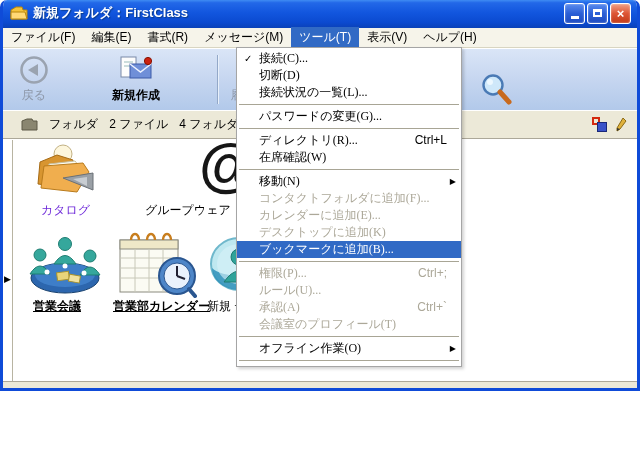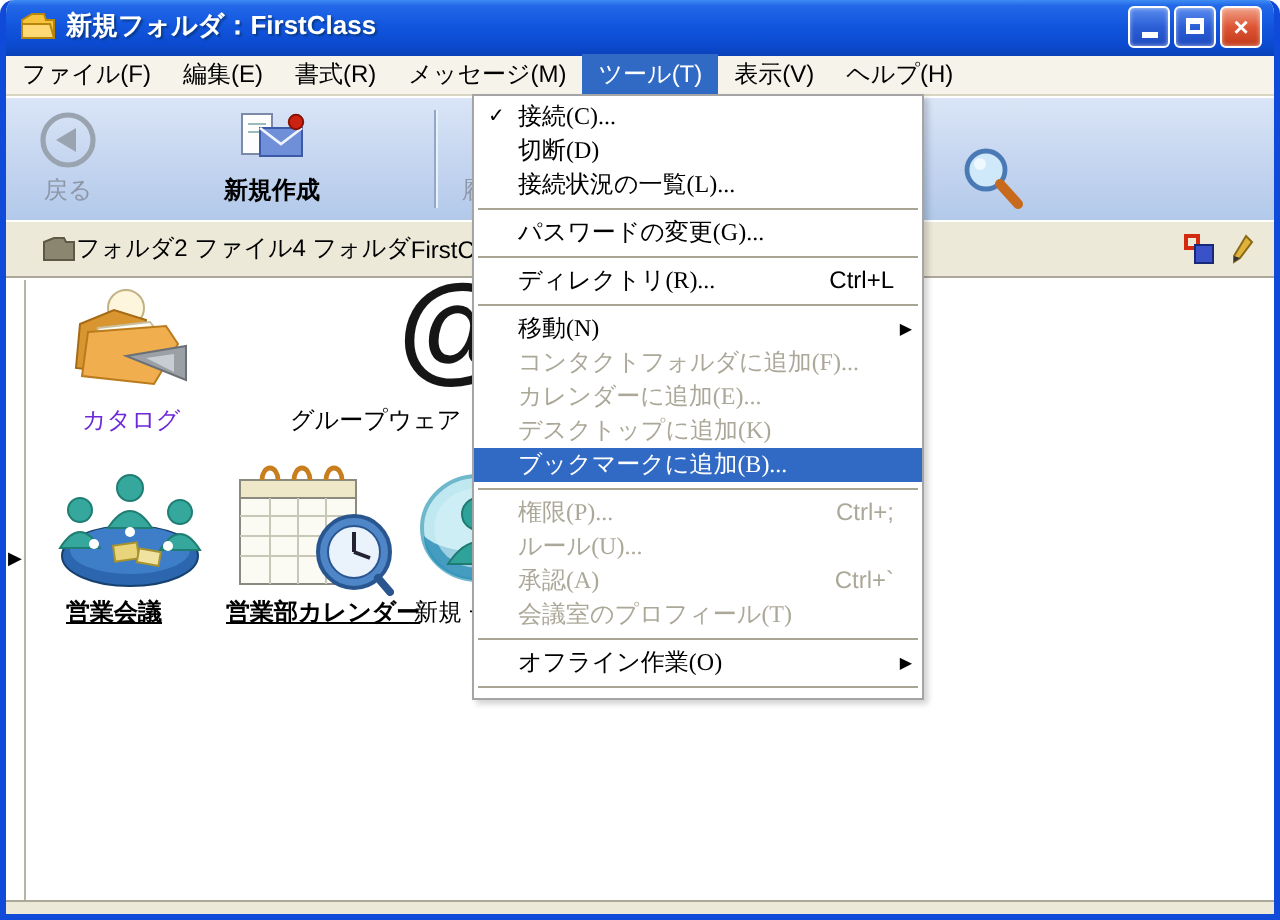--- a/index.html
+++ b/index.html
@@ -1,17 +1,17 @@
 <!DOCTYPE html>
 <html><head>
 <meta charset="utf-8">
 <style>
   html,body{margin:0;padding:0;background:#fff;}
   *{box-sizing:border-box;font-family:"Liberation Sans","DejaVu Sans",sans-serif;}
-  #stage{position:relative;width:640px;height:460px;overflow:hidden;background:#fff;}
+  #stage{position:relative;width:640px;height:391px;overflow:hidden;background:#fff;}
 
   
   .window{position:absolute;inset:0;border-left:3px solid #0F4BD8;border-right:3px solid #0F4BD8;
           border-bottom:3px solid #0F4BD8;border-radius:7px 7px 0 0;overflow:hidden;background:#fff;}
 
   
   .titlebar{position:absolute;left:0;top:0;right:0;height:28px;
     background:linear-gradient(180deg,#3F8CF3 0%,#2268E8 10%,#1256DE 45%,#0B4AD0 80%,#0A41B8 100%);
     display:flex;align-items:center;padding:0 6px 2px 7px;}
   .titletext{color:#fff;font-weight:bold;font-size:13px;margin-left:5px;
@@ -45,21 +45,21 @@
     font-size:11px;color:#444;background:transparent;}
   .filterbox input::placeholder{color:#9C9C9C;}
   .fmag{position:absolute;left:3px;top:3px;}
   .chevron{position:absolute;left:624px;top:68px;width:12px;text-align:center;color:#333;line-height:1;}
   .chevron .c1{font-size:10px;font-weight:bold;}
   .chevron .c2{font-size:7px;}
 
   
   .infobar{position:absolute;left:0;top:110px;right:0;height:29px;background:#ECE9D8;
     border-top:1px solid #fff;border-bottom:1px solid #ACA899;
-    display:flex;align-items:center;font-size:12px;color:#000;padding-left:18px;}
+    display:flex;align-items:center;font-size:12px;color:#000;padding-left:18px;gap:11px;}
   .ib-right{margin-left:auto;display:flex;align-items:center;gap:8px;padding-right:10px;}
   .sqicon{position:relative;width:16px;height:16px;}
   .sqicon .rsq{position:absolute;left:0;top:0;width:8px;height:8px;border:2px solid #D42A10;background:#ECE9D8;}
   .sqicon .bsq{position:absolute;left:5px;top:5px;width:10px;height:10px;background:#3A52C8;border:1px solid #1A2878;}
 
   
   .content{position:absolute;left:0;top:140px;right:0;bottom:7px;background:#fff;}
   .gutterline{position:absolute;left:9px;top:0;bottom:0;width:1px;background:#B8B4A2;}
   .splitarrow{position:absolute;left:1px;top:134px;font-size:9px;color:#000;}
   .dicon{position:absolute;display:block;}
@@ -278,20 +278,23 @@
     </div>
     <div class="msep"></div>
     <div class="mi">
       <span class="ml">パスワードの変更(G)...</span>
     </div>
     <div class="msep"></div>
     <div class="mi">
       <span class="ml">ディレクトリ(R)...</span>
       <span class="ms">Ctrl+L</span>
     </div>
+    <div class="mi">
+      <span class="ml">在席確認(W)</span>
+    </div>
     <div class="msep"></div>
     <div class="mi">
       <span class="ml">移動(N)</span>
       <span class="sub">▶</span>
     </div>
     <div class="mi dis">
       <span class="ml">コンタクトフォルダに追加(F)...</span>
     </div>
     <div class="mi dis">
       <span class="ml">カレンダーに追加(E)...</span>

